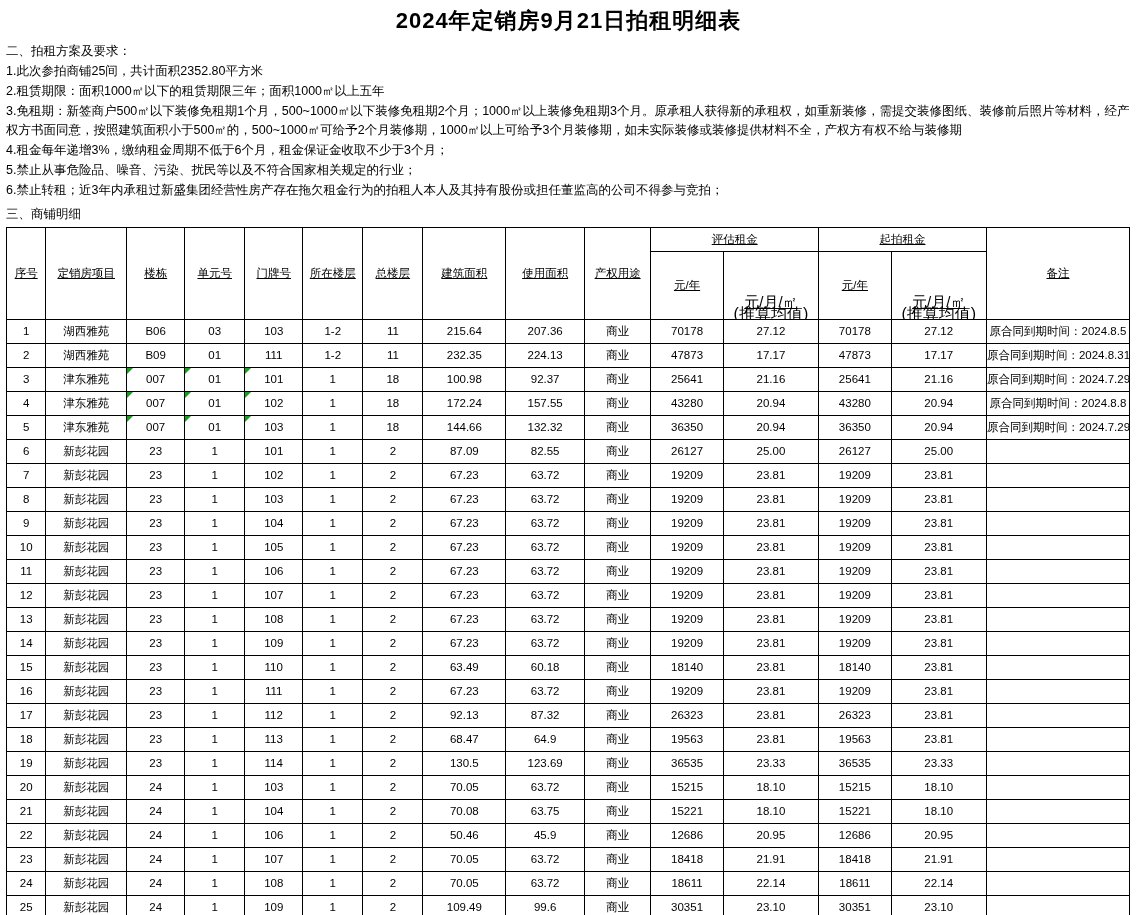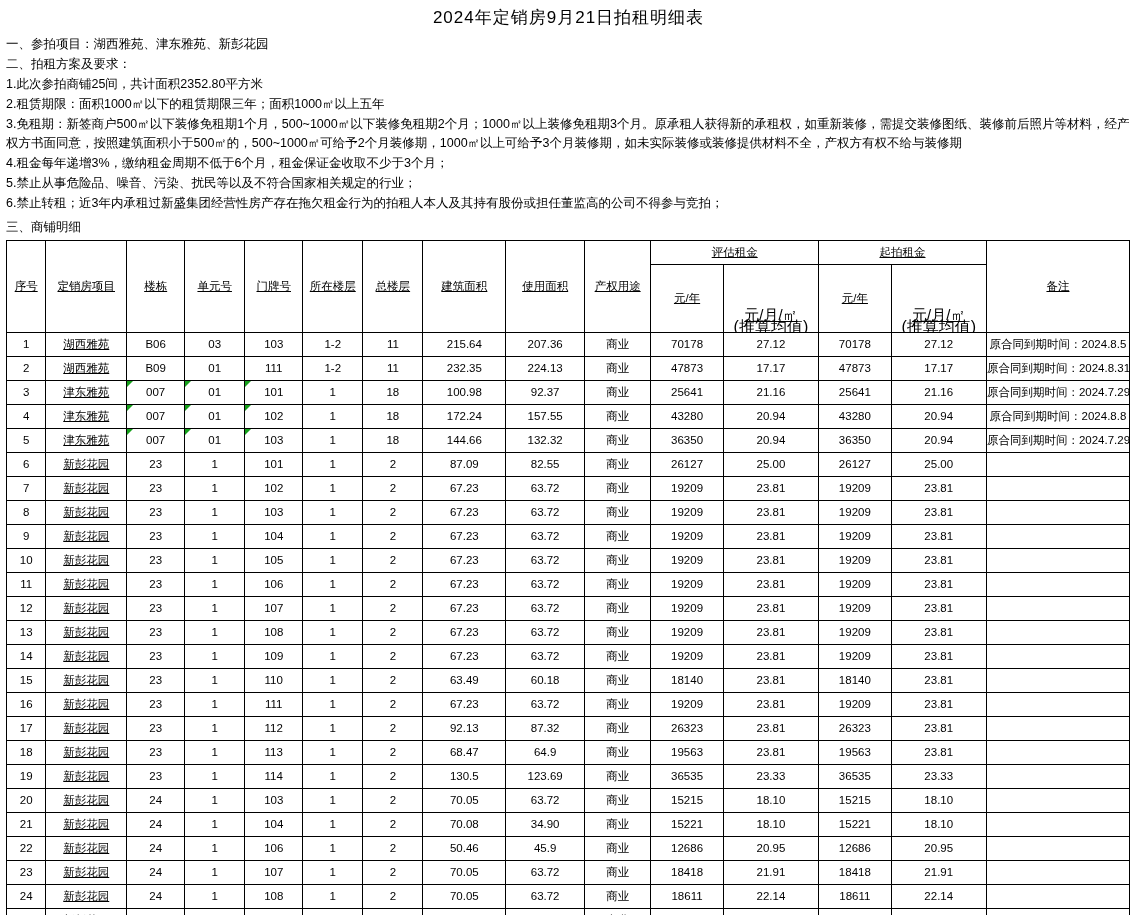--- a/index.html
+++ b/index.html
@@ -17,22 +17,22 @@
   }
   .page {
     width: 1137px;
     height: 915px;
     position: relative;
     box-sizing: border-box;
     padding: 4px 6px 0 6px;
   }
   .doc-title {
     text-align: center;
-    font-size: 17px;
-    font-weight: normal;
+    font-size: 22px;
+    font-weight: bold;
     letter-spacing: 1px;
     margin: 2px 0 6px 0;
   }
   .para {
     font-size: 12.5px;
     line-height: 19px;
     margin: 0 0 1px 0;
     white-space: nowrap;
   }
   .para.wrap {
@@ -73,21 +73,20 @@
     display: block;
     margin-top: 44px;
   }
   td.remark {
     font-size: 11px;
     text-align: center;
     margin-left: 27px;
   }
   td.proj {
     font-size: 11.5px;
-    text-decoration: underline;
   }
   tr.total-row td {
     height: 30px;
     font-size: 12.5px;
   }
   
   .flag {
     position: relative;
   }
   .flag::before {
@@ -99,21 +98,20 @@
     border-right: 6px solid transparent;
   }
 </style>
 </head>
 <body>
 
 <div class="page">
 
   <div class="doc-title">2024年定销房9月21日拍租明细表</div>
 
-  <div class="para">一、参拍项目：湖西雅苑、津东雅苑、新彭花园</div>
   <div class="para">二、拍租方案及要求：</div>
   <div class="para">1.此次参拍商铺25间，共计面积2352.80平方米</div>
   <div class="para">2.租赁期限：面积1000㎡以下的租赁期限三年；面积1000㎡以上五年</div>
   <div class="para wrap">3.免租期：新签商户500㎡以下装修免租期1个月，500~1000㎡以下装修免租期2个月；1000㎡以上装修免租期3个月。原承租人获得新的承租权，如重新装修，需提交装修图纸、装修前后照片等材料，经产权方书面同意，按照建筑面积小于500㎡的，500~1000㎡可给予2个月装修期，1000㎡以上可给予3个月装修期，如未实际装修或装修提供材料不全，产权方有权不给与装修期</div>
   <div class="para">4.租金每年递增3%，缴纳租金周期不低于6个月，租金保证金收取不少于3个月；</div>
   <div class="para">5.禁止从事危险品、噪音、污染、扰民等以及不符合国家相关规定的行业；</div>
   <div class="para">6.禁止转租；近3年内承租过新盛集团经营性房产存在拖欠租金行为的拍租人本人及其持有股份或担任董监高的公司不得参与竞拍；</div>
   <div class="spacer-sm"></div>
   <div class="para">三、商铺明细</div>
 
@@ -528,21 +526,21 @@
 
       <tr>
         <td>21</td>
         <td class="proj">新彭花园</td>
         <td>24</td>
         <td>1</td>
         <td>104</td>
         <td>1</td>
         <td>2</td>
         <td>70.08</td>
-        <td>34.90</td>
+        <td>63.75</td>
         <td>商业</td>
         <td>15221</td>
         <td>18.10</td>
         <td>15221</td>
         <td>18.10</td>
         <td class="remark"></td>
       </tr>
 
       <tr>
         <td>22</td>

